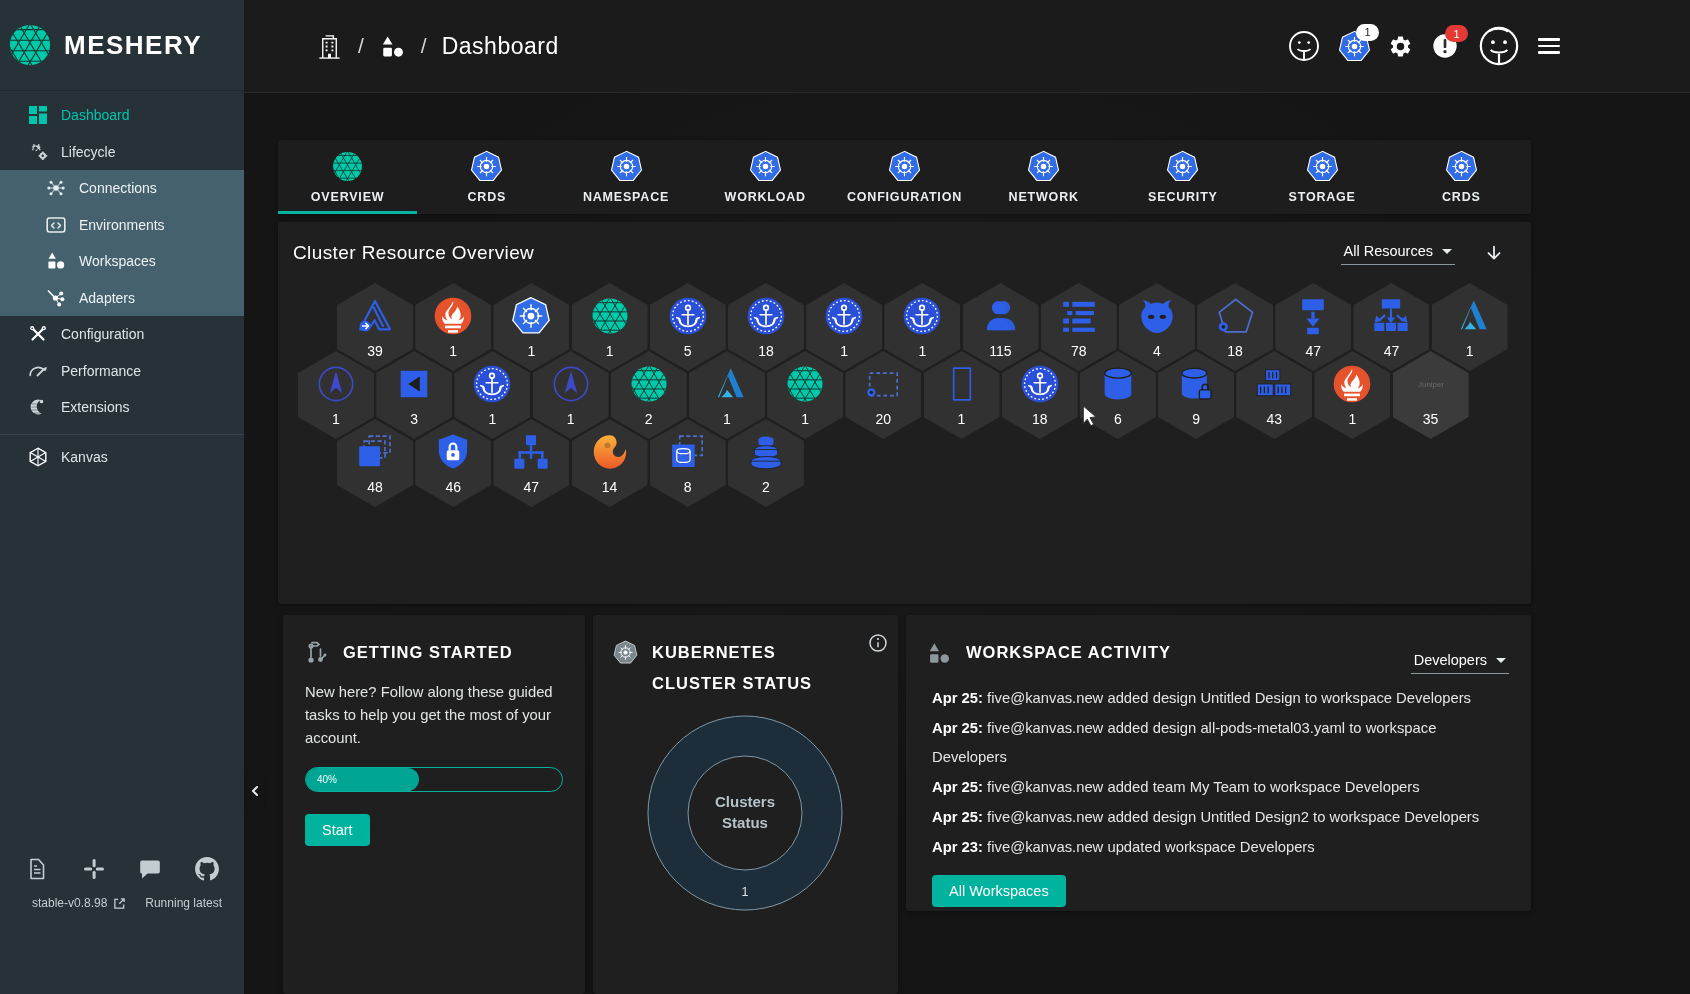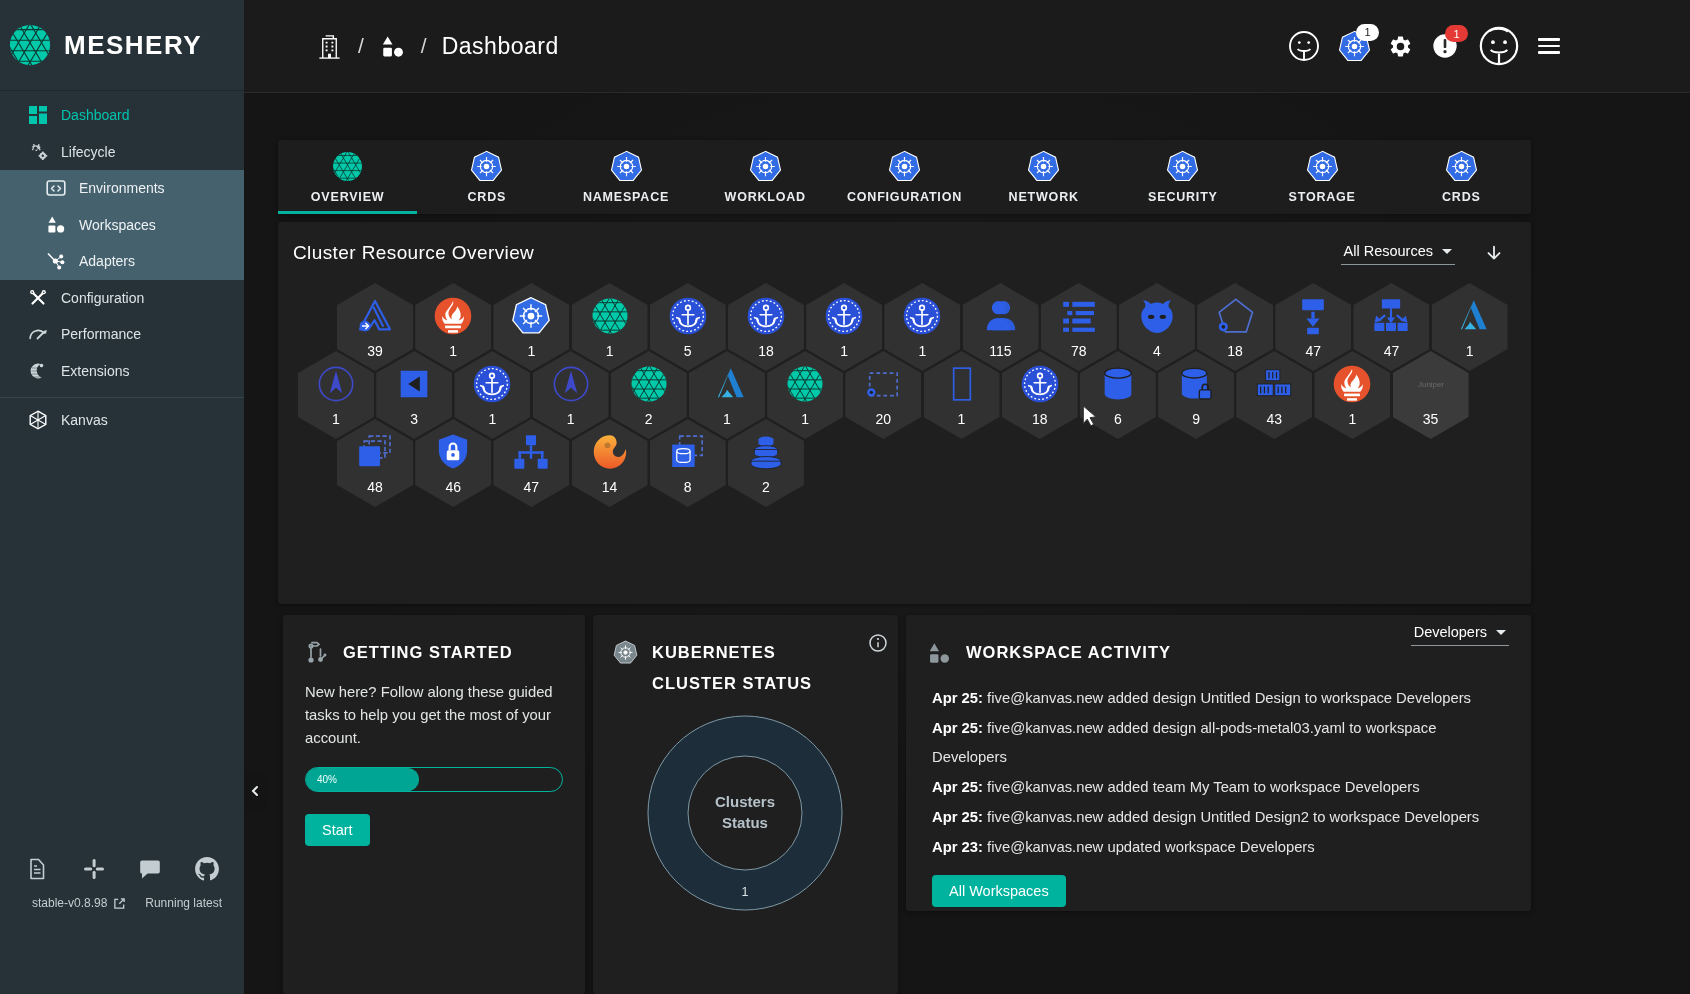--- a/index.html
+++ b/index.html
@@ -77,21 +77,21 @@
   .card-head .ci{flex:none;margin-top:3px;}
   .gs-body{padding:13px 26px 0 22px;color:#e3e5e5;font-size:14.8px;line-height:1.55;}
   .progress{margin:17px 22px 0;height:23px;border:1px solid #00B39F;border-radius:13px;position:relative;}
   .progress-fill{position:absolute;left:0;top:0;bottom:0;background:#00a693;border-radius:13px;display:flex;align-items:center;padding-left:11px;color:#eafffb;font-size:10px;}
   .btn{display:inline-block;background:#00B39F;color:#fff;border:none;border-radius:4px;font-size:14.5px;padding:8px 17px;cursor:pointer;font-family:inherit;}
   .gs .btn{margin:22px 0 0 22px;}
   .info-btn{position:absolute;right:10px;top:18px;cursor:pointer;}
   .donut{position:absolute;left:52px;top:98px;width:200px;height:200px;}
   .donut-label{position:absolute;left:52px;top:176px;width:200px;text-align:center;color:#b6c2c9;font-weight:700;font-size:15px;line-height:21px;}
   .seg-count{position:absolute;left:52px;top:270px;width:200px;text-align:center;color:#dfe3e5;font-size:12.5px;}
-  .wa-select{position:absolute;right:22px;top:8px;}
+  .wa-select{position:absolute;right:22px;top:36px;}
   .wa-items{margin:16px 30px 0 26px;font-size:14.8px;color:#e6e6e6;line-height:29px;}
   .wa-item{margin-bottom:1px;}
   .wa-item b{color:#fff;font-weight:700;}
   .wa-item b::after{content:": ";}
   .wa .btn{margin:12px 0 0 26px;}
 
   .cursor{position:absolute;left:836px;top:405px;z-index:40;pointer-events:none;}
 </style>
 </head>
 <body>
@@ -136,20 +136,37 @@
             <circle cx="7.6" cy="6.3" r="1.8" fill="#263238"></circle>
             <circle cx="14.8" cy="13.8" r="3.2"></circle>
             <circle cx="14.8" cy="13.8" r="1.2" fill="#263238"></circle>
             <rect x="13.9" y="9.6" width="1.8" height="1.6"></rect>
             <rect x="13.9" y="16.4" width="1.8" height="1.6"></rect>
             <rect x="10.7" y="12.9" width="1.6" height="1.8"></rect>
             <rect x="17.6" y="12.9" width="1.6" height="1.8"></rect>
           </svg>
         </span>
         <span>Lifecycle</span>
+      </div>
+      <div class="side-item sub">
+        <span class="si">
+          <svg viewBox="0 0 20 20" fill="#e6edf0">
+            <circle cx="10" cy="10" r="2.8"></circle>
+            <circle cx="2.8" cy="10" r="1.5"></circle>
+            <circle cx="17.2" cy="10" r="1.5"></circle>
+            <circle cx="5" cy="4.2" r="1.5"></circle>
+            <circle cx="15" cy="4.2" r="1.5"></circle>
+            <circle cx="5" cy="15.8" r="1.5"></circle>
+            <circle cx="15" cy="15.8" r="1.5"></circle>
+            <g stroke="#e6edf0" stroke-width=".9">
+              <path d="M10 10 2.8 10M10 10 5 4.2M10 10l5-5.8M10 10l7.2 0M10 10l-5 5.8M10 10l5 5.8"></path>
+            </g>
+          </svg>
+        </span>
+        <span>Connections</span>
       </div>
       <div class="side-item sub">
         <span class="si">
           <svg viewBox="0 0 20 20">
             <rect x="1.2" y="3" width="17.6" height="14" rx="2.2" fill="none" stroke="#e6edf0" stroke-width="1.6"></rect>
             <path d="M8 8l-2.5 2.5L8 13M12 8l2.5 2.5L12 13" stroke="#e6edf0" stroke-width="1.5" fill="none" stroke-linecap="round" stroke-linejoin="round"></path>
           </svg>
         </span>
         <span>Environments</span>
       </div>

